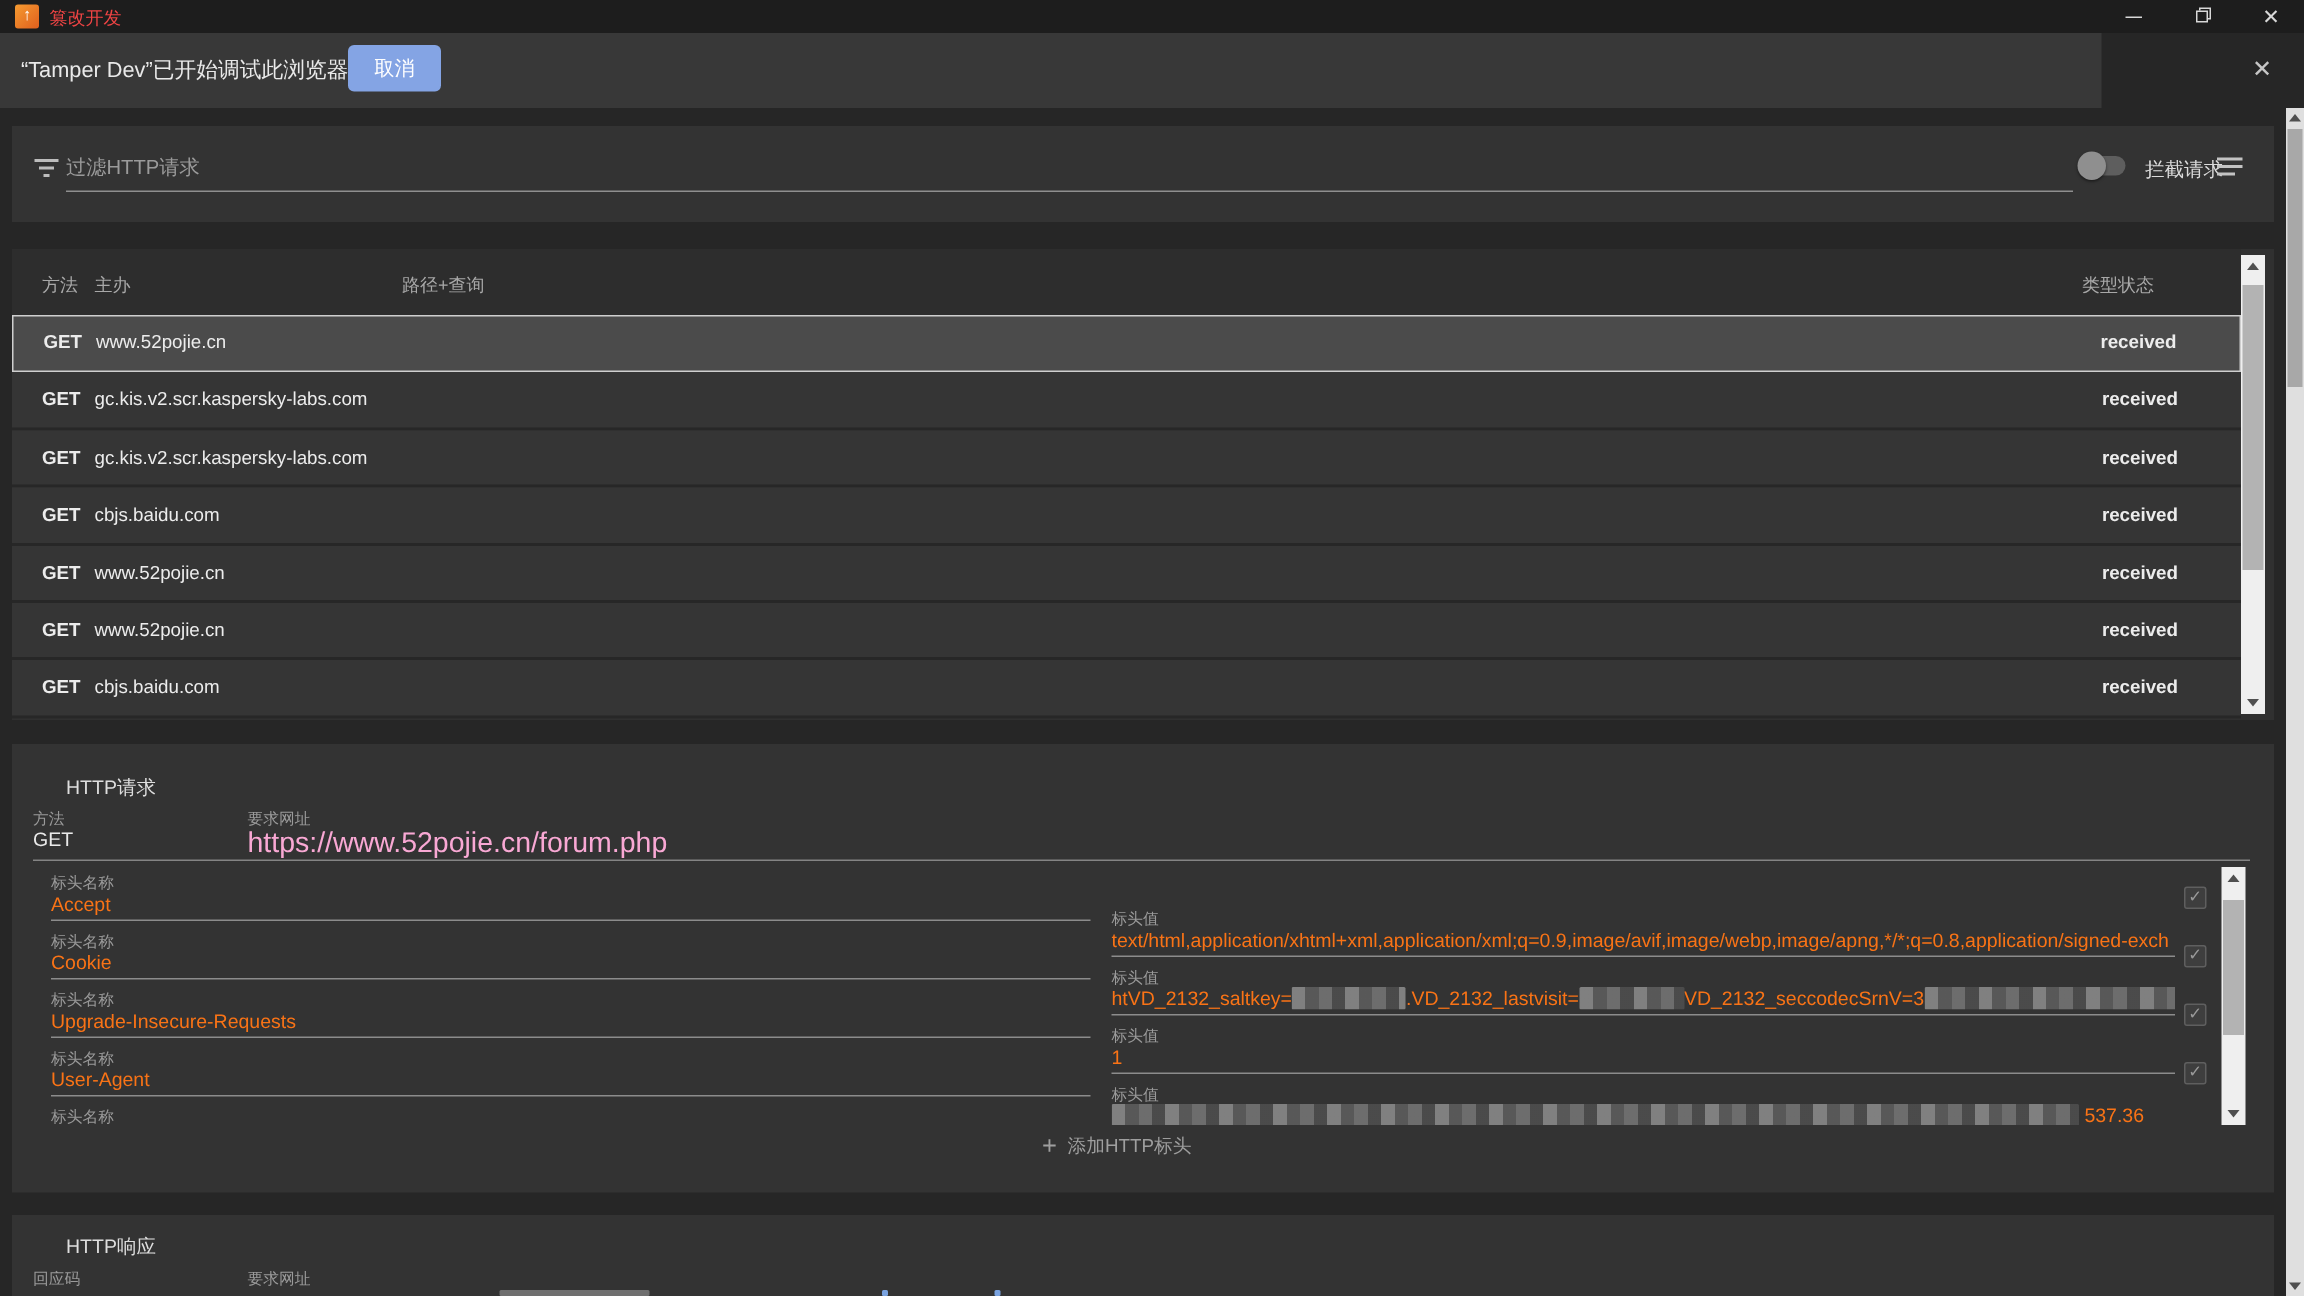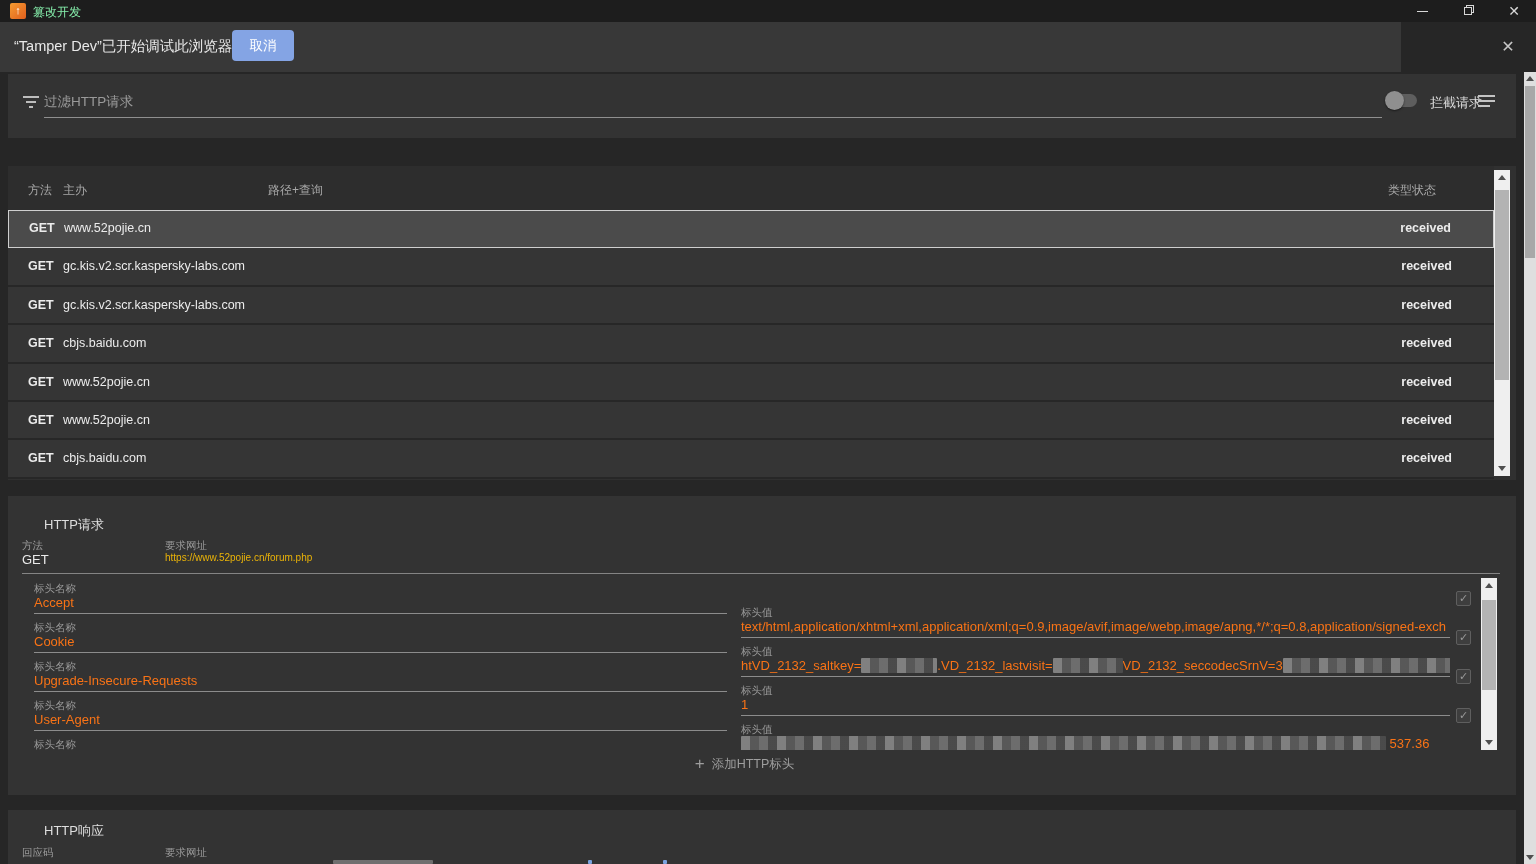--- a/index.html
+++ b/index.html
@@ -4,41 +4,41 @@
 <style>
   * { margin:0; padding:0; box-sizing:border-box; }
   html,body { width:1536px; height:864px; overflow:hidden; background:#262626;
     font-family:"Liberation Sans","DejaVu Sans",sans-serif; }
 
   
   #titlebar { position:absolute; left:0; top:0; width:1536px; height:22px; background:#1d1d1d; }
   #app-icon { position:absolute; left:10px; top:3px; width:16px; height:16px; border-radius:2px;
     background:linear-gradient(135deg,#f59b31,#e05f1d); color:#fff; font-size:11px; font-weight:bold;
     text-align:center; line-height:15px; }
-  #app-title { position:absolute; left:33px; top:4px; font-size:12px; color:#86efac; }
+  #app-title { position:absolute; left:33px; top:4px; font-size:12px; color:#ef4444; }
   .winbtn { position:absolute; top:0; width:40px; height:22px; color:#d8d8d8; text-align:center; line-height:22px; font-size:13px; }
   #btn-min { left:1402px; } #btn-min i { display:inline-block; width:11px; height:1px; background:#d8d8d8; vertical-align:middle; }
   #btn-restore { left:1448px; }
   #btn-restore .sq { position:absolute; left:16px; top:7px; width:8px; height:8px; border:1px solid #d8d8d8; background:#1d1d1d; }
   #btn-restore .sq2 { left:18px; top:5px; background:transparent; }
   #btn-close-win { left:1494px; font-size:14px; }
 
   
   #notif { position:absolute; left:0; top:22px; width:1401px; height:50px; background:#383838; }
   #notif-msg { position:absolute; left:14px; top:15px; font-size:14.5px; color:#e9e9e9; }
   #notif-cancel { position:absolute; left:232px; top:8px; width:62px; height:31px; border:none; border-radius:4px;
     background:#84a4e4; color:#fff; font-size:13.5px; font-family:inherit; }
   #notif-close { position:absolute; left:1497px; top:14px; width:22px; height:22px; color:#c6c6c6;
     font-size:16px; text-align:center; line-height:22px; }
 
   
   .card { position:absolute; left:8px; width:1508px; background:#333333; }
 
   
-  #filter-card { top:74px; height:64px;text-decoration:underline; }
+  #filter-card { top:84px; height:64px;text-decoration:underline; }
   #filter-icon { position:absolute; left:14px; top:22px; width:18px; height:14px; }
   #filter-icon i { position:absolute; left:50%; transform:translateX(-50%); height:2px; background:#bdbdbd; }
   #filter-icon i:nth-child(1){ top:0; width:16px; } #filter-icon i:nth-child(2){ top:5px; width:10px; }
   #filter-icon i:nth-child(3){ top:10px; width:4px; }
   #filter-input { position:absolute; left:36px; top:12px; width:1338px; height:32px; background:transparent;
     border:none; border-bottom:1px solid #8f8f8f; color:#e8e8e8; font-size:13.5px; font-family:inherit; outline:none; }
   #filter-input::placeholder { color:#9a9a9a; opacity:1; }
   #toggle { position:absolute; left:1379px; top:20px; width:30px; height:13px; border-radius:7px; background:#5e5e5e; }
   #toggle .knob { position:absolute; left:-2px; top:-3px; width:19px; height:19px; border-radius:50%;
     background:#8f8f8f; box-shadow:0 1px 2px rgba(0,0,0,.5); }
@@ -82,21 +82,21 @@
   #outer-scroll .thumb { position:absolute; left:1px; width:10px; top:14px; height:172px; background:#a8a8a8; }
 
   
   #req-card { top:496px; height:299px; }
   .card-title { position:absolute; left:36px; font-size:13px; color:#dedede; }
   #req-card .card-title { top:20px;text-align:center; }
   .mini { font-size:10.5px; color:#9a9a9a; }
   #req-method-label { position:absolute; left:14px; top:43px; }
   #req-method { position:absolute; left:14px; top:56px; font-size:13px; color:#eaeaea; }
   #req-url-label { position:absolute; left:157px; top:43px; }
-  #req-url { position:absolute; left:157px; top:56px; font-size:10px; color:#eab308; }
+  #req-url { position:absolute; left:157px; top:56px; font-size:19px; color:#f9a8d4; }
   #req-underline { position:absolute; left:14px; right:16px; top:77px; border-bottom:1px solid #848484; }
   #hdr-viewport { position:absolute; left:0; top:82px; width:1473px; height:172px; overflow:hidden; }
   .hrow { position:relative; width:100%; height:39px; }
   .hcol { position:absolute; top:2px; height:34px; border-bottom:1px solid #8c8c8c; }
   .hcol .mini { position:absolute; left:0; top:2px; }
   .hcol .val { position:absolute; left:0; top:15px; font-size:13px; color:#f97316; white-space:pre; width:100%; overflow:hidden; }
   .hname { left:26px; width:693px; }
   .hval { left:733px; width:709px;margin-top:24px; }
   .hcheck { position:absolute; left:1448px; top:13px; width:15px; height:15px; background:#3e3e3e;
     border:1px solid #5f5f5f; border-radius:2px; color:#9a9a9a; font-size:11px; line-height:13px; text-align:center; }

